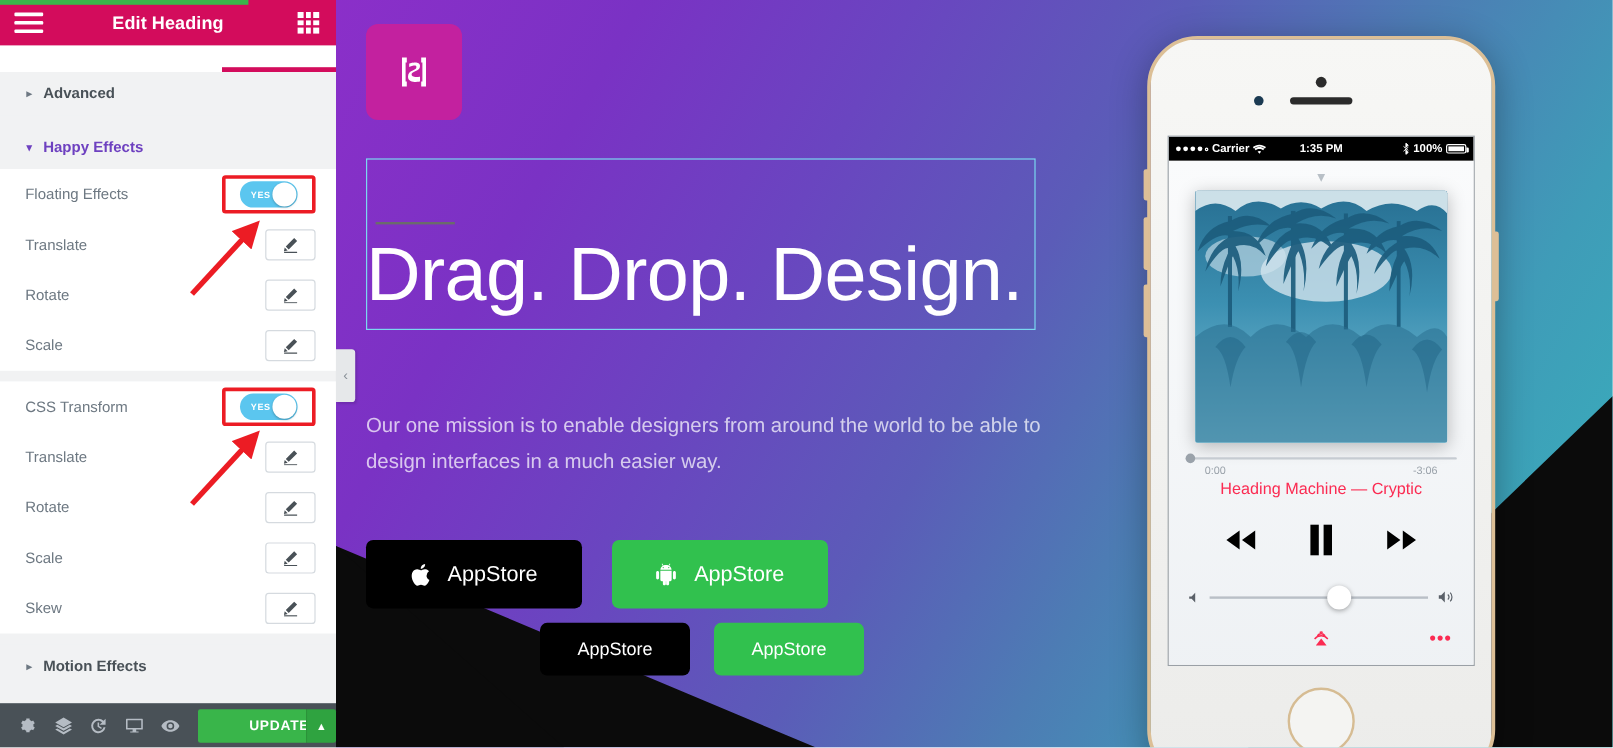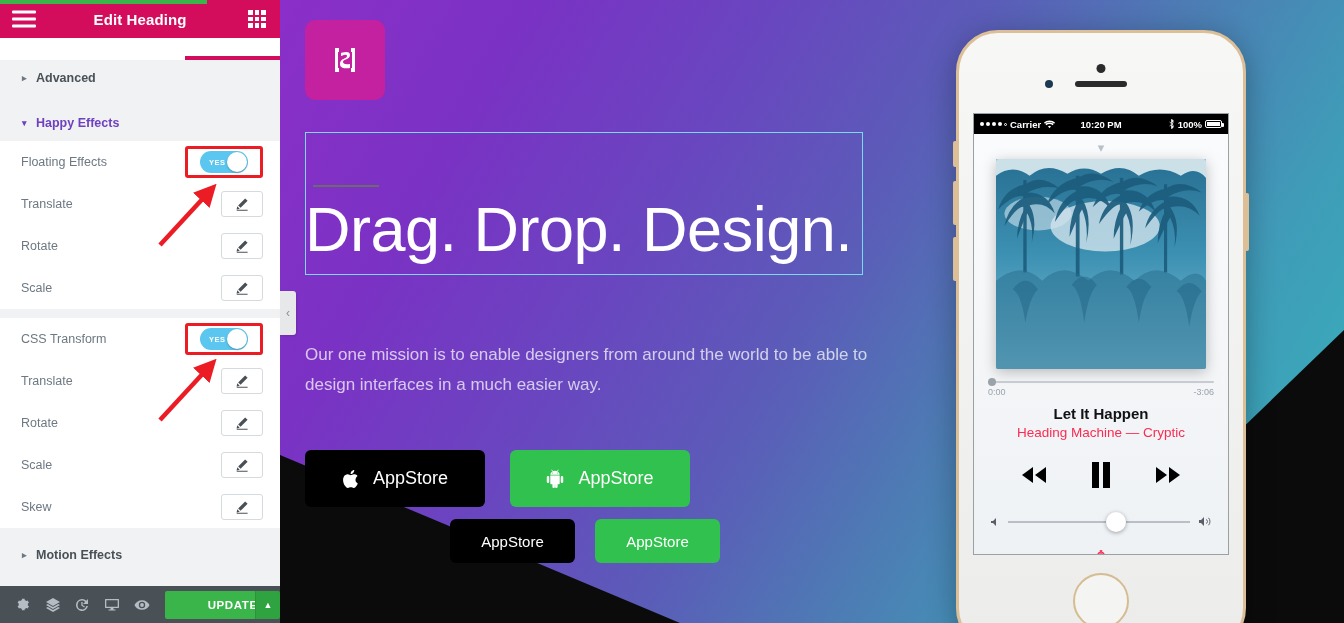--- a/index.html
+++ b/index.html
@@ -231,21 +231,21 @@
     box-shadow:0 3px 14px rgba(0,0,0,.25);
     background:linear-gradient(to bottom,#2f7fa3 0%,#3a8fb0 40%,#5aa8c4 75%,#7cc0d6 100%);
     position:relative;
   }
   .album svg { position:absolute; inset:0; width:100%; height:100%; }
   .progress { margin:12px 14px 0; position:relative; }
   .progress .track { height:2px; background:#c6ccd2; border-radius:1px; }
   .progress .knob { position:absolute; left:0; top:-3px; width:8px; height:8px;
     border-radius:50%; background:#9aa2aa; }
   .times { display:flex; justify-content:space-between; font-size:9px;
-    color:#9aa2aa; margin:4px 14px 0; }
+    color:#9aa2aa; margin:4px 30px 0; }
   .trackname { text-align:center; font-size:15px; font-weight:bold; color:#101214;
     margin-top:8px; }
   .artist { text-align:center; font-size:13.5px; color:#fb2b52; margin-top:3px; }
   .controls { display:flex; justify-content:center; align-items:center;
     gap:42px; margin-top:22px; color:#000; }
   .controls .c { cursor:pointer; }
   .volrow { display:flex; align-items:center; gap:8px; margin:24px 16px 0; }
   .volrow .vtrack { flex:1; height:2px; background:#b9bfc6; position:relative; }
   .volrow .vknob { position:absolute; left:54%; top:-9px; width:20px; height:20px;
     border-radius:50%; background:#fff; box-shadow:0 1px 4px rgba(0,0,0,.35); }
@@ -325,21 +325,21 @@
               <i></i>
               <i></i>
               <i></i>
               <i class="o"></i>
           </span>
           <span>Carrier</span>
           <svg width="11" height="9" viewBox="0 0 11 9">
             <path fill="#fff" d="M5.5 8.2L7 6.3c-.85-.7-2.15-.7-3 0zM5.5 4.1c1.2 0 2.3.42 3.1 1.1l1-1.25C8.53 3 7.07 2.45 5.5 2.45S2.47 3 1.4 3.95l1 1.25c.8-.68 1.9-1.1 3.1-1.1zM5.5.6C3.4.6 1.5 1.35 0 2.6l.9 1.12C2.16 2.66 3.76 2.05 5.5 2.05s3.34.61 4.6 1.67L11 2.6C9.5 1.35 7.6.6 5.5.6z"></path>
           </svg>
         </span>
-        <span class="sb-mid">10:20 PM</span>
+        <span class="sb-mid">1:35 PM</span>
         <span class="sb-right">
           <svg width="6" height="10" viewBox="0 0 6 10">
             <path fill="#fff" d="M2.6.3v3.6L4.5 2zM2.6 9.7V6.1L4.5 8zM.6 3l4 3.4M.6 7l4-3.4" stroke="#fff" stroke-width=".8"></path>
           </svg>
           <span>100%</span>
           <span class="batt">
               <i></i>
             </span>
         </span>
       </div>
@@ -385,21 +385,20 @@
 
         <div class="progress">
           <div class="track"></div>
           <div class="knob"></div>
         </div>
         <div class="times">
           <span>0:00</span>
           <span>-3:06</span>
         </div>
 
-        <div class="trackname">Let It Happen</div>
         <div class="artist">Heading Machine — Cryptic</div>
 
         <div class="controls">
           <span class="c">
             <svg width="28" height="18" viewBox="0 0 28 18">
                 <path fill="#000" d="M13 1v16L2 9zM26 1v16L15 9z"></path>
               </svg>
           </span>
           <span class="c">
             <svg width="22" height="26" viewBox="0 0 22 26">

